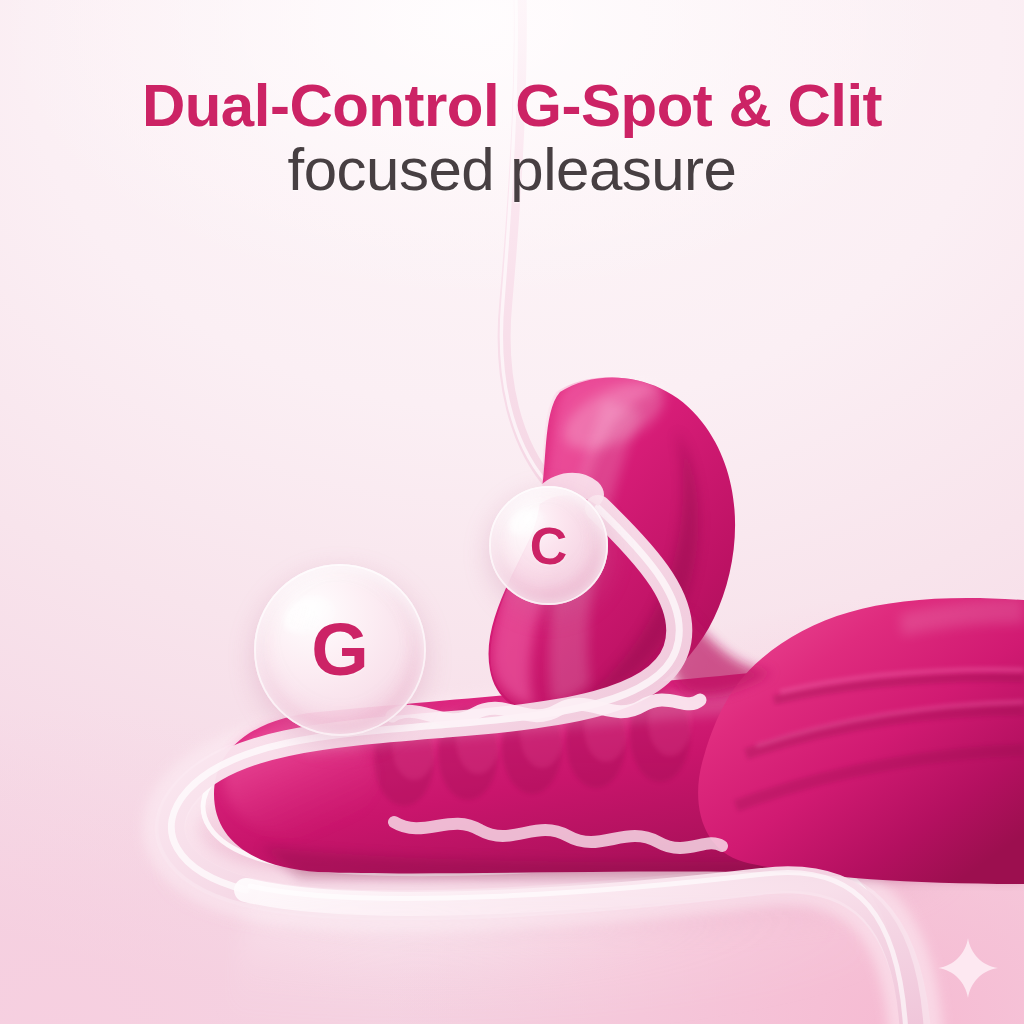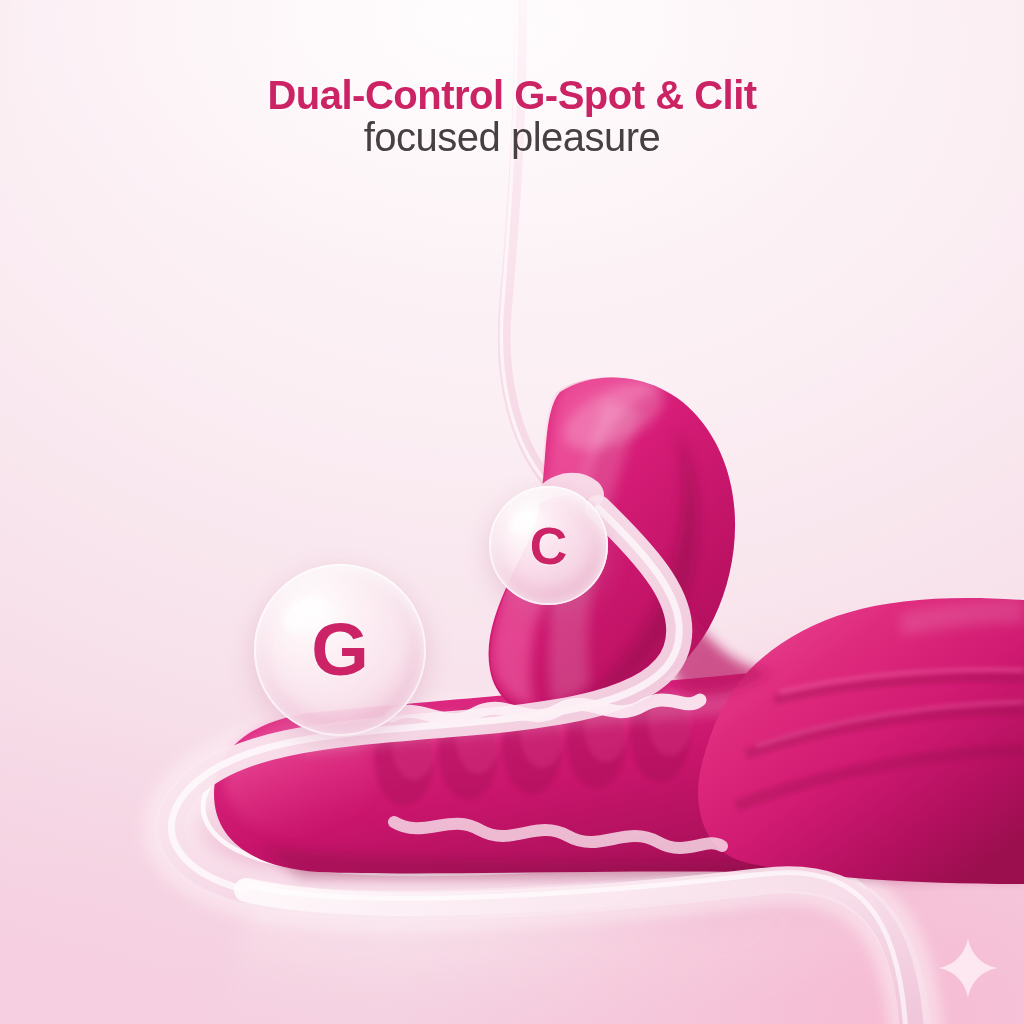--- a/index.html
+++ b/index.html
@@ -43,21 +43,21 @@
   }
 
   
   .headline {
     position: absolute;
     left: 0;
     right: 0;
     top: 74px;
     text-align: center;
     line-height: 1.06;
-    font-size: 40px;
+    font-size: 60px;
     letter-spacing: -0.5px;
     padding: 0 52px;
     box-sizing: border-box;
     z-index: 40;
   }
   .hl-strong {
     font-weight: 700;
     color: #cc2365;
     text-shadow: 0 1px 2px rgba(255,255,255,0.85);
     font-stretch: condensed;

